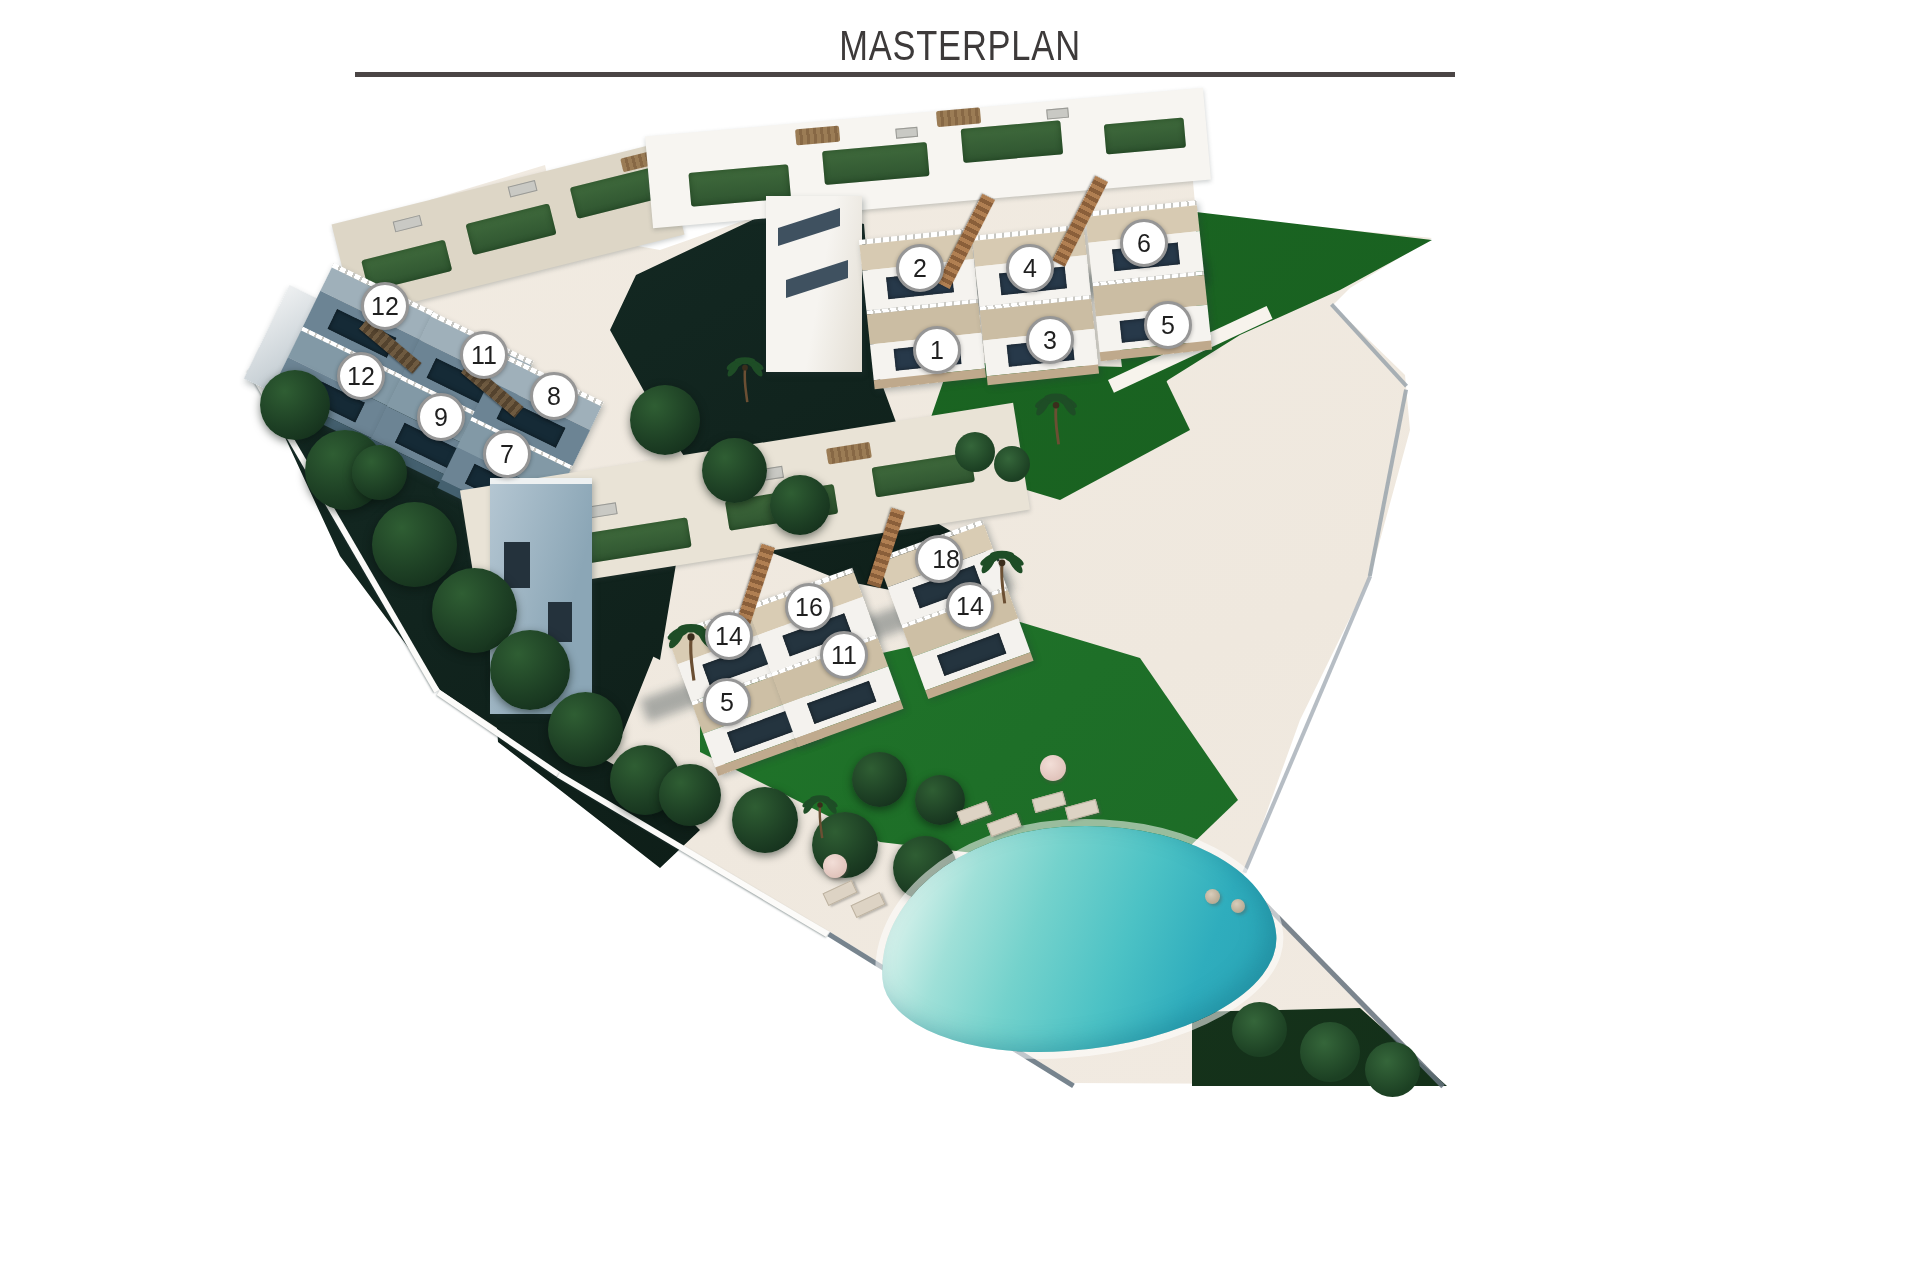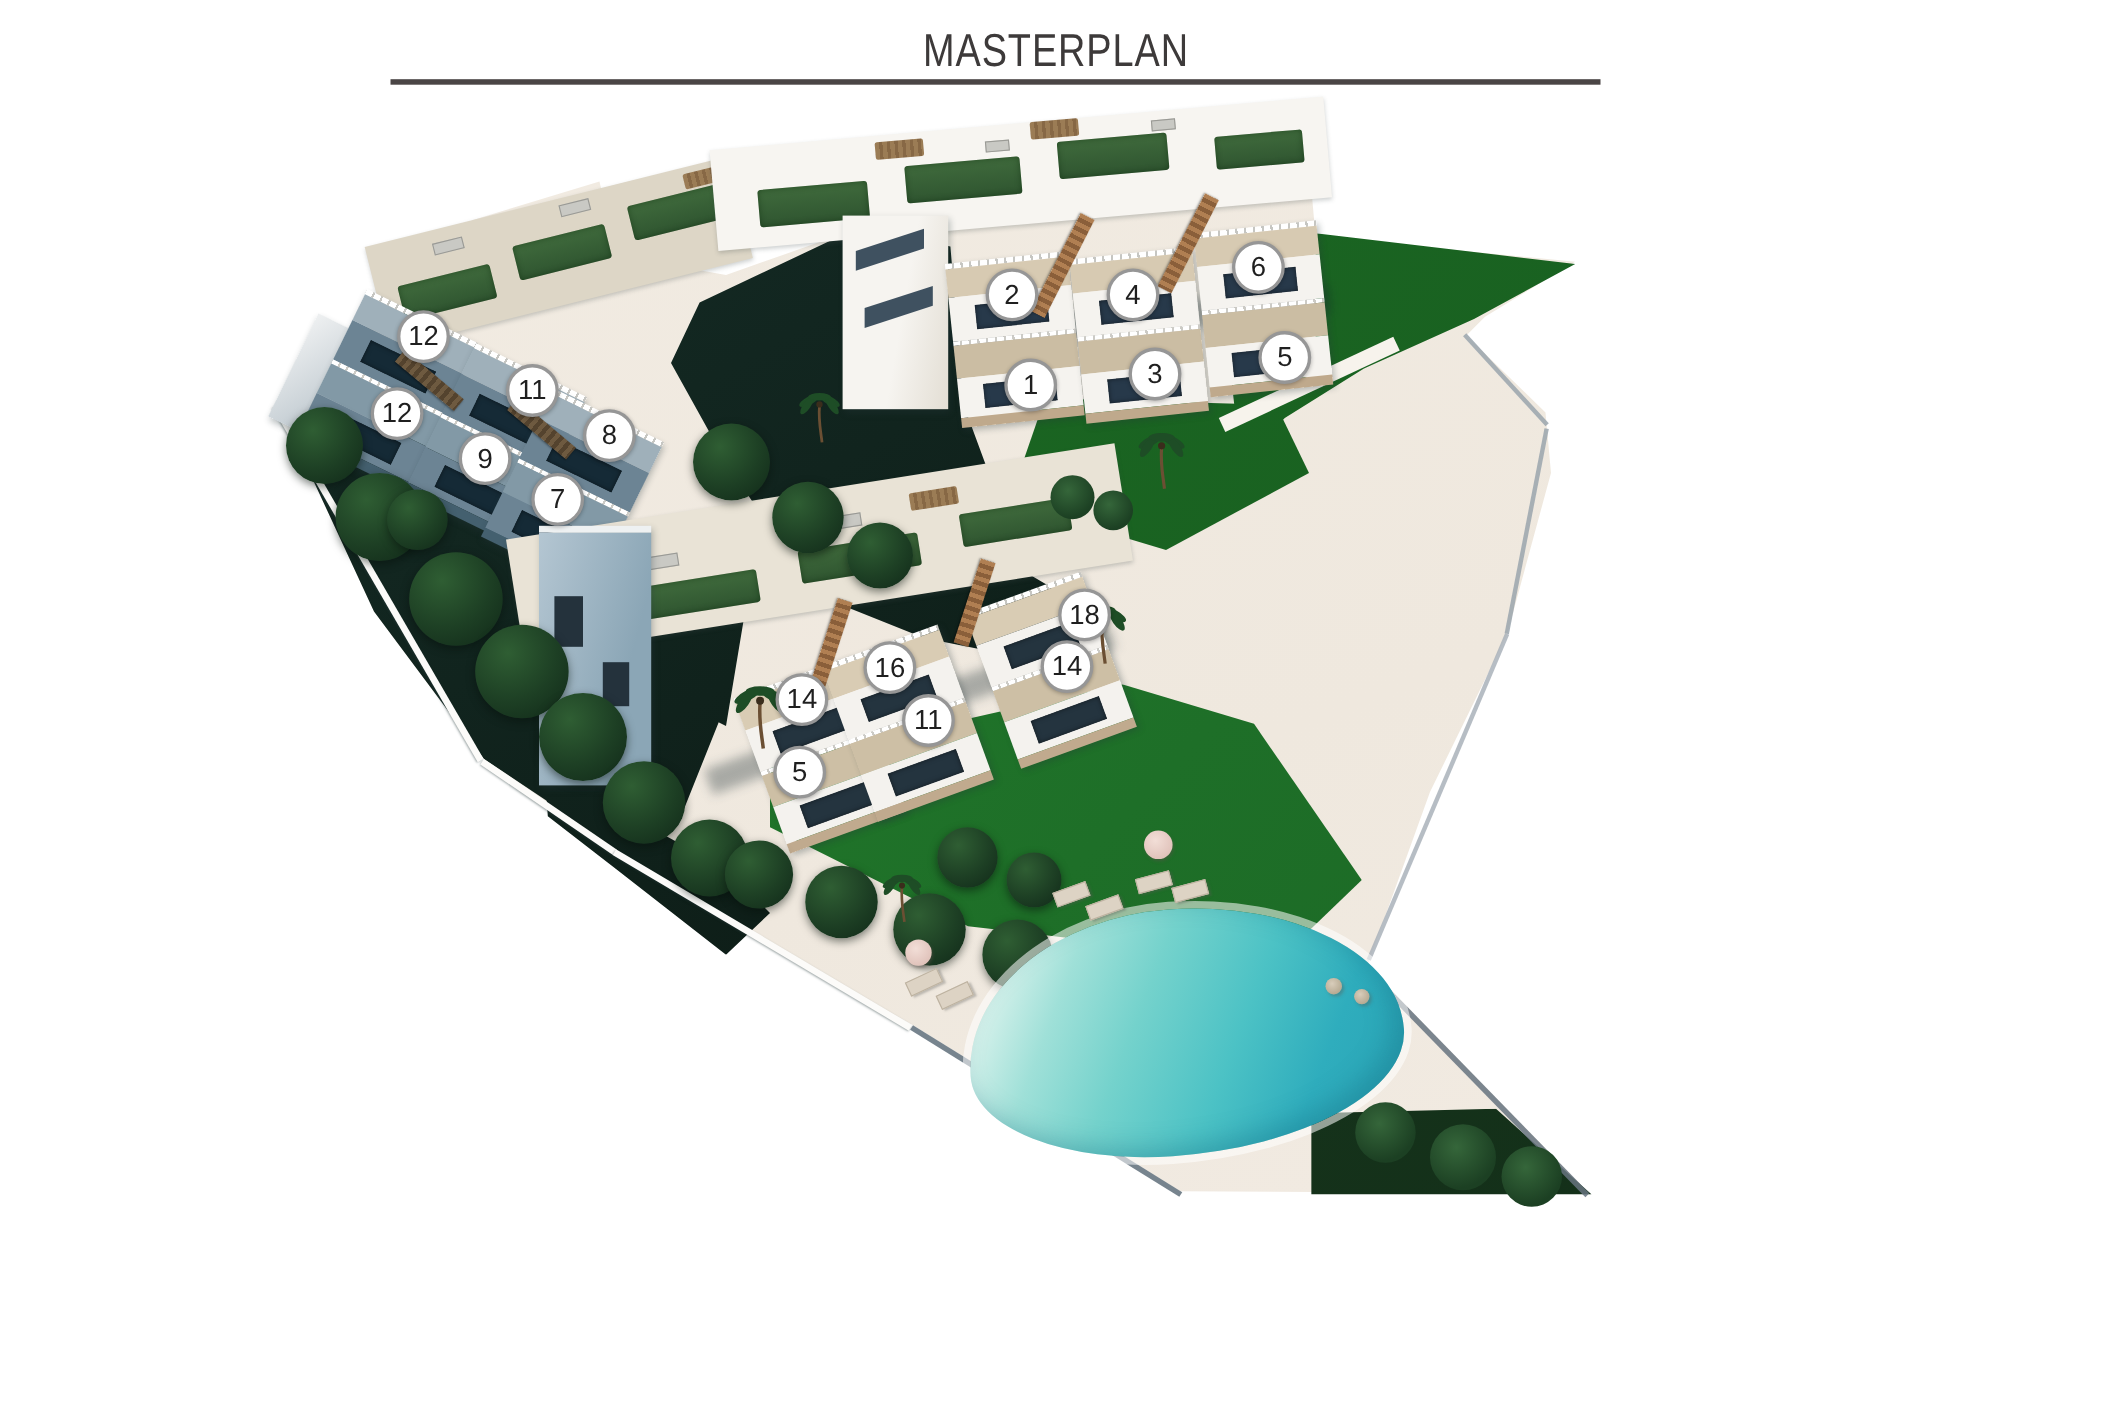--- a/index.html
+++ b/index.html
@@ -432,18 +432,18 @@
       </div>
       <div class="marker" style="left: 841px; top: 652px;">
         <span>11</span>
       </div>
       <div class="marker" style="left: 806px; top: 604px;">
         <span>16</span>
       </div>
       <div class="marker" style="left: 967px; top: 603px;">
         <span>14</span>
       </div>
-      <div class="marker" style="left: 983px; top: 556px;">
+      <div class="marker" style="left: 936px; top: 556px; justify-content: flex-end;">
         <span>18</span>
       </div>
     </div>
 
 </div>
 
 </body></html>

